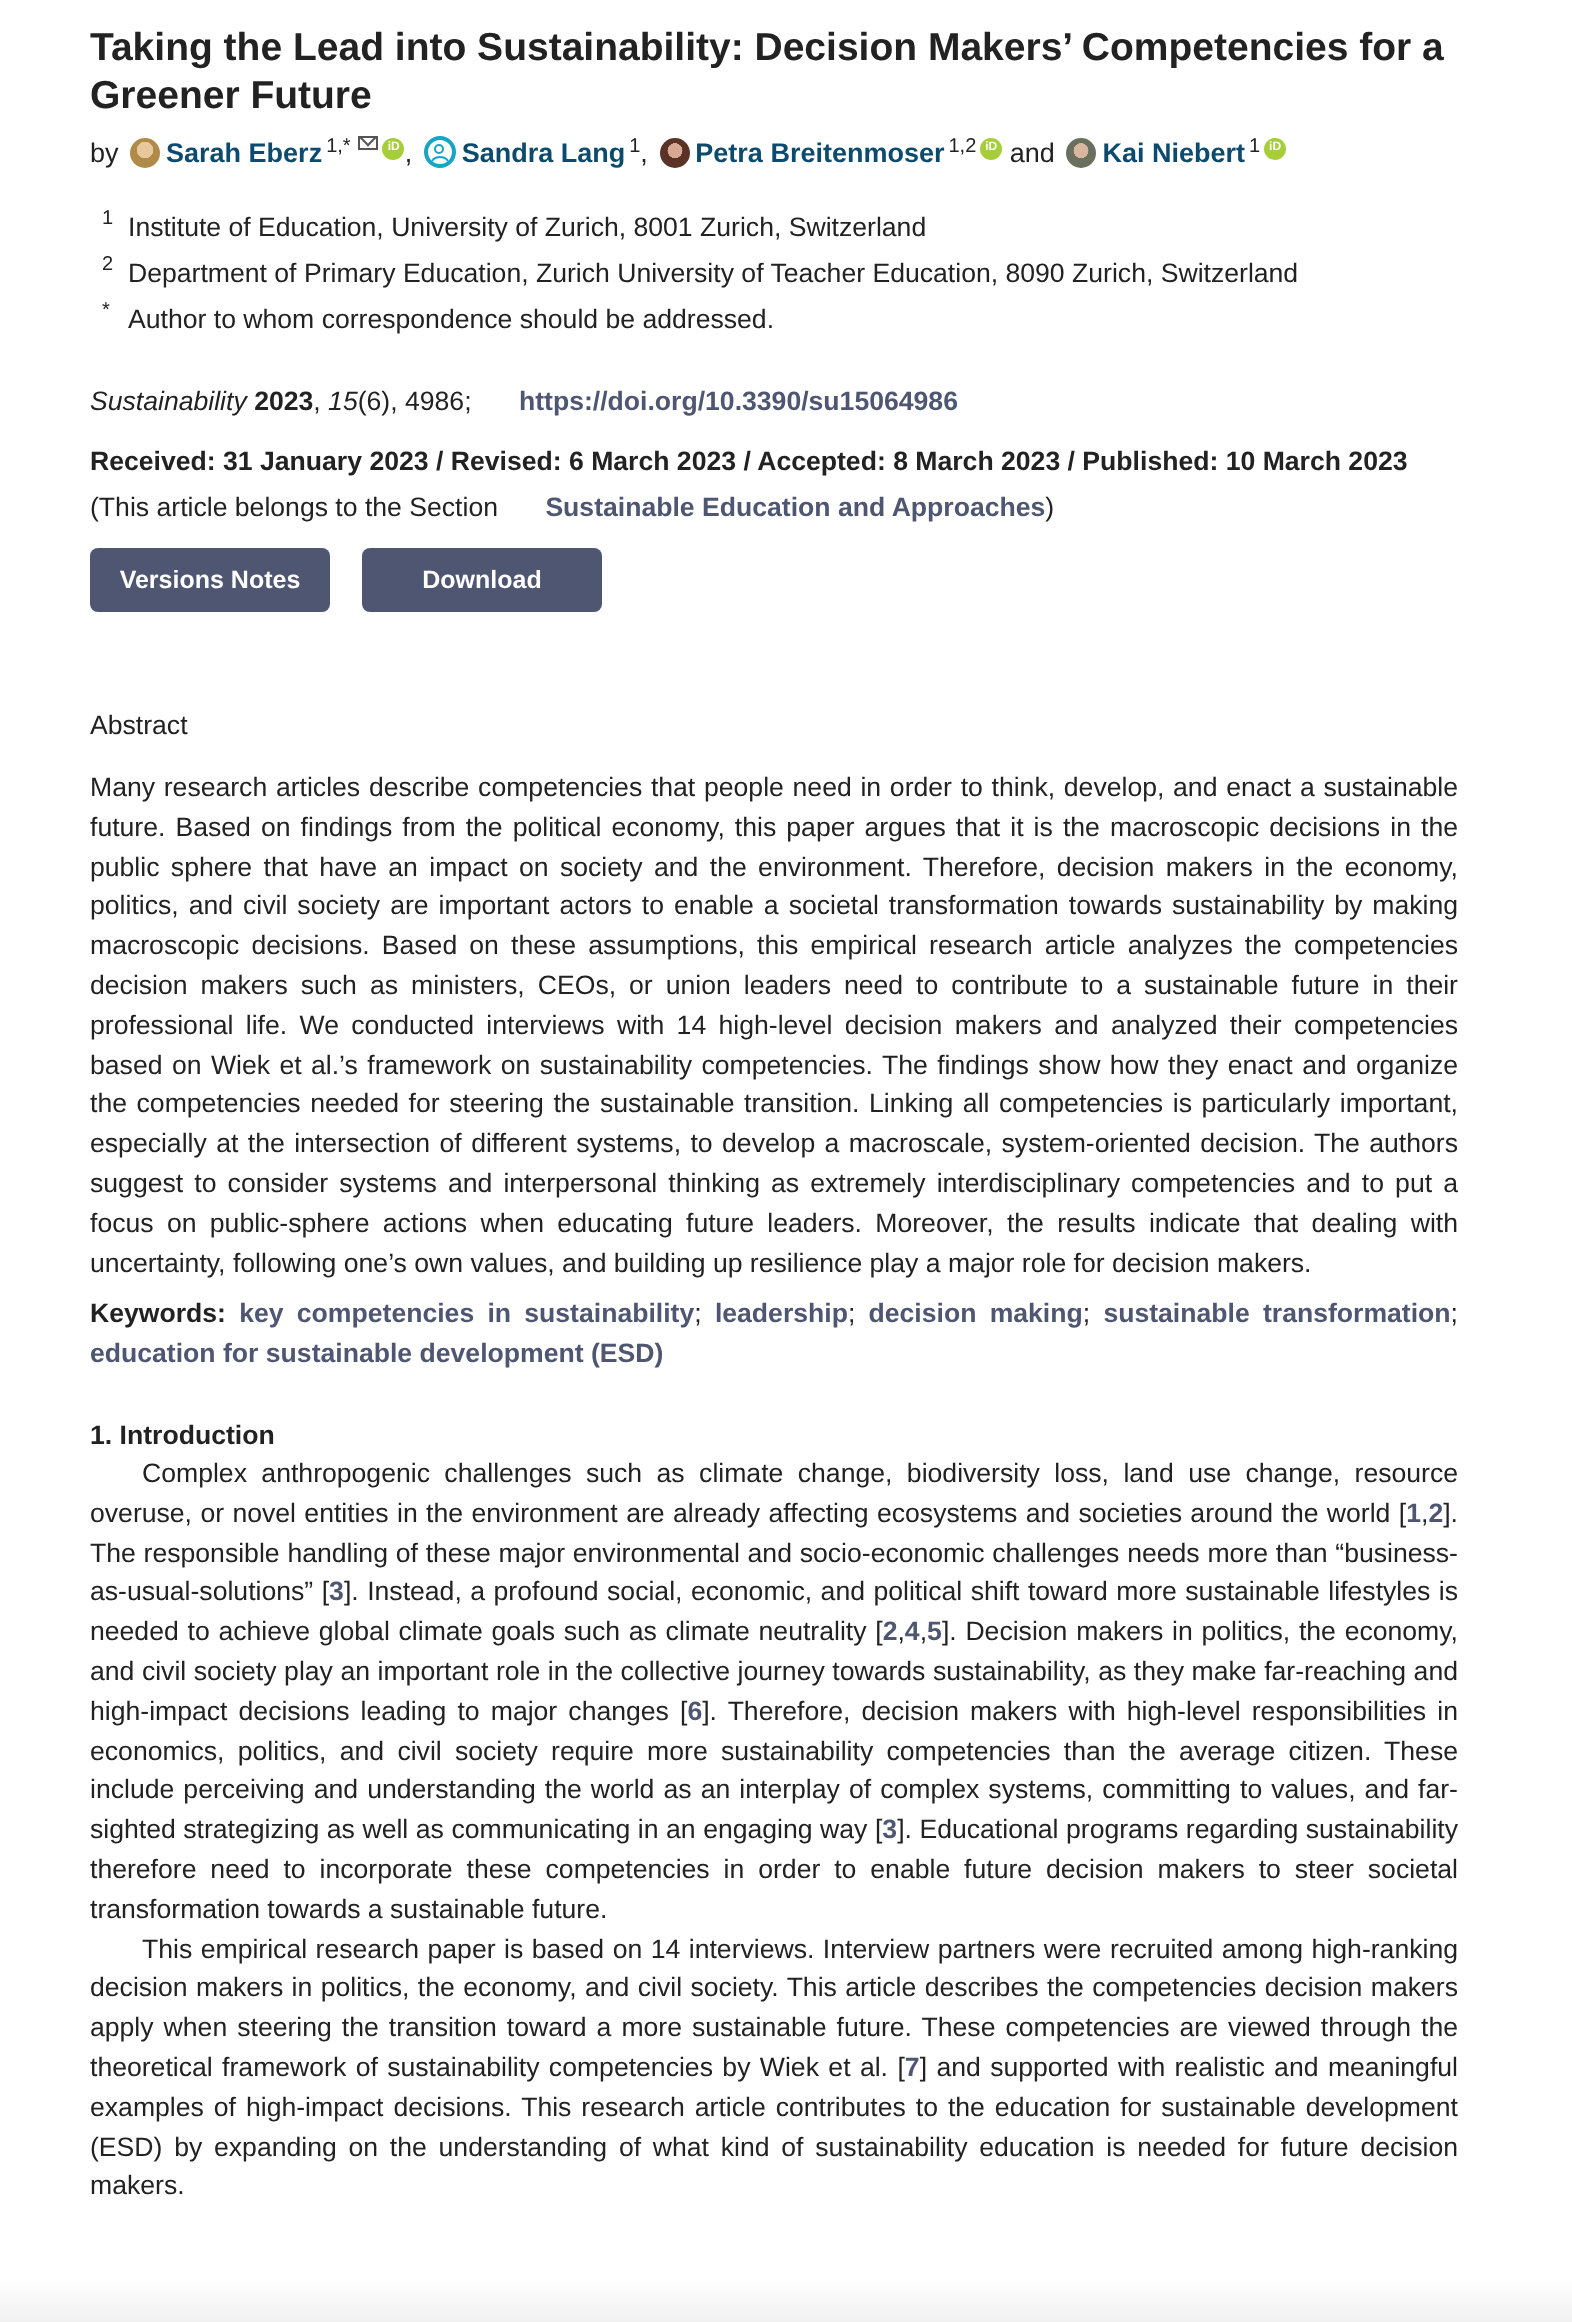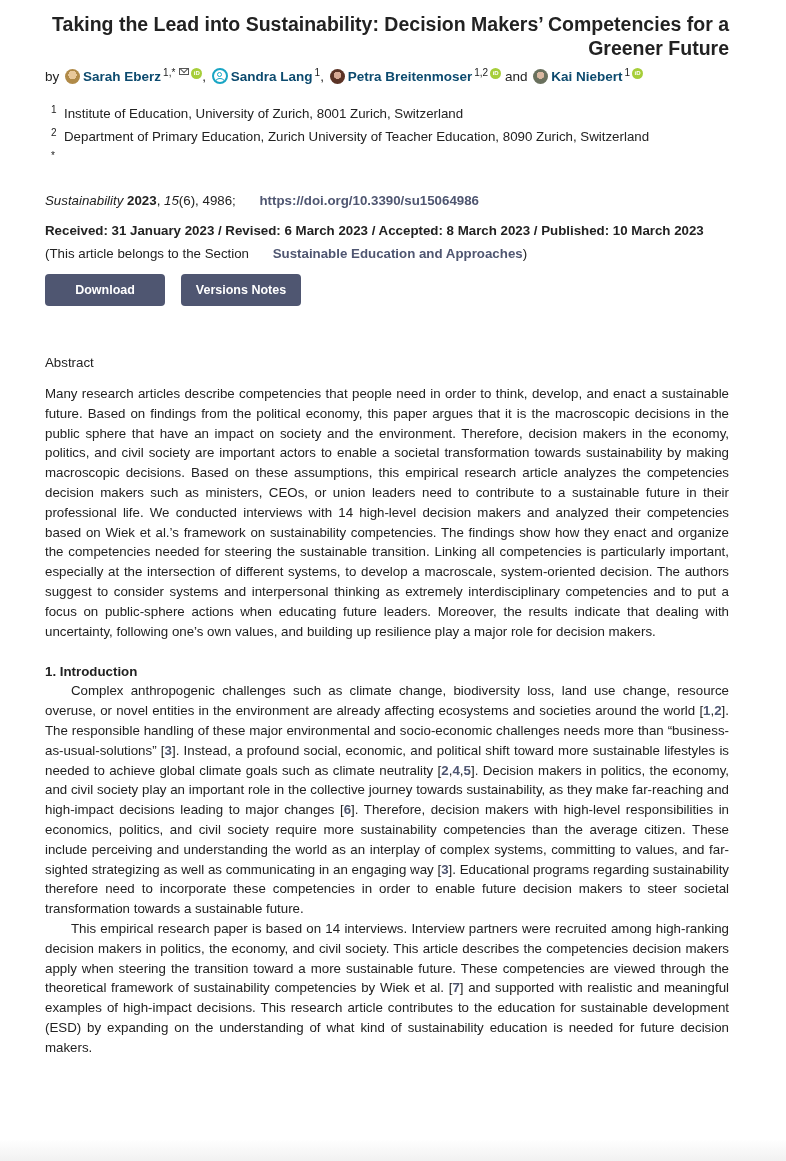--- a/index.html
+++ b/index.html
@@ -13,21 +13,20 @@
     position: relative;
   }
   .page { padding: 12px 45px 0 45px; width: 684px; }
   .title {
     font-family: "Liberation Sans", sans-serif;
     font-weight: bold;
     font-size: 19.5px;
     line-height: 24px;
     color: #222222;
     margin: 0;
-    text-align: right;
   }
   .authors {
     margin-top: 7px;
     font-size: 13.5px;
     line-height: 20px;
     color: #222;
     white-space: nowrap;
   }
   .author-name { color: #0c4a6e; font-weight: bold; }
   .avatar {
@@ -127,40 +126,45 @@
     <div class="affil">
       <span class="mark">1</span>
       <span>Institute of Education, University of Zurich, 8001 Zurich, Switzerland</span>
     </div>
     <div class="affil">
       <span class="mark">2</span>
       <span>Department of Primary Education, Zurich University of Teacher Education, 8090 Zurich, Switzerland</span>
     </div>
     <div class="affil">
       <span class="mark">*</span>
+      <span>Author to whom correspondence should be addressed.</span>
     </div>
   </div>
 
   <div class="cite">
     <i>Sustainability</i>
     <b>2023</b><span>, </span><i>15</i><span>(6), 4986;</span>
     <a class="link">https://doi.org/10.3390/su15064986</a>
   </div>
 
   <div class="dates">Received: 31 January 2023 / Revised: 6 March 2023 / Accepted: 8 March 2023 / Published: 10 March 2023</div>
 
   <div class="section-line"><span>(This article belongs to the Section </span><a class="link">Sustainable Education and Approaches</a><span>)</span></div>
 
   <div class="buttons">
+    <button class="btn">Versions Notes</button>
     <button class="btn">Download</button>
-    <button class="btn">Versions Notes</button>
   </div>
 
   <div class="h-abstract">Abstract</div>
   <p class="para abstract-text">Many research articles describe competencies that people need in order to think, develop, and enact a sustainable future. Based on findings from the political economy, this paper argues that it is the macroscopic decisions in the public sphere that have an impact on society and the environment. Therefore, decision makers in the economy, politics, and civil society are important actors to enable a societal transformation towards sustainability by making macroscopic decisions. Based on these assumptions, this empirical research article analyzes the competencies decision makers such as ministers, CEOs, or union leaders need to contribute to a sustainable future in their professional life. We conducted interviews with 14 high-level decision makers and analyzed their competencies based on Wiek et al.’s framework on sustainability competencies. The findings show how they enact and organize the competencies needed for steering the sustainable transition. Linking all competencies is particularly important, especially at the intersection of different systems, to develop a macroscale, system-oriented decision. The authors suggest to consider systems and interpersonal thinking as extremely interdisciplinary competencies and to put a focus on public-sphere actions when educating future leaders. Moreover, the results indicate that dealing with uncertainty, following one’s own values, and building up resilience play a major role for decision makers.</p>
 
+  <div class="keywords">
+    <b>Keywords:</b>
+    <a class="kw">key competencies in sustainability</a>; <a class="kw">leadership</a>; <a class="kw">decision making</a>; <a class="kw">sustainable transformation</a>; <a class="kw">education for sustainable development (ESD)</a>
+  </div>
 
   <div class="h-intro">1. Introduction</div>
   <p class="para intro-p1">Complex anthropogenic challenges such as climate change, biodiversity loss, land use change, resource overuse, or novel entities in the environment are already affecting ecosystems and societies around the world [<a class="ref">1</a>,<a class="ref">2</a>]. The responsible handling of these major environmental and socio-economic challenges needs more than “business-as-usual-solutions” [<a class="ref">3</a>]. Instead, a profound social, economic, and political shift toward more sustainable lifestyles is needed to achieve global climate goals such as climate neutrality [<a class="ref">2</a>,<a class="ref">4</a>,<a class="ref">5</a>]. Decision makers in politics, the economy, and civil society play an important role in the collective journey towards sustainability, as they make far-reaching and high-impact decisions leading to major changes [<a class="ref">6</a>]. Therefore, decision makers with high-level responsibilities in economics, politics, and civil society require more sustainability competencies than the average citizen. These include perceiving and understanding the world as an interplay of complex systems, committing to values, and far-sighted strategizing as well as communicating in an engaging way [<a class="ref">3</a>]. Educational programs regarding sustainability therefore need to incorporate these competencies in order to enable future decision makers to steer societal transformation towards a sustainable future.</p>
   <p class="para intro-p2">This empirical research paper is based on 14 interviews. Interview partners were recruited among high-ranking decision makers in politics, the economy, and civil society. This article describes the competencies decision makers apply when steering the transition toward a more sustainable future. These competencies are viewed through the theoretical framework of sustainability competencies by Wiek et al. [<a class="ref">7</a>] and supported with realistic and meaningful examples of high-impact decisions. This research article contributes to the education for sustainable development (ESD) by expanding on the understanding of what kind of sustainability education is needed for future decision makers.</p>
 </div>
 
 <div class="bottom-fade"></div>
 
 </body></html>

